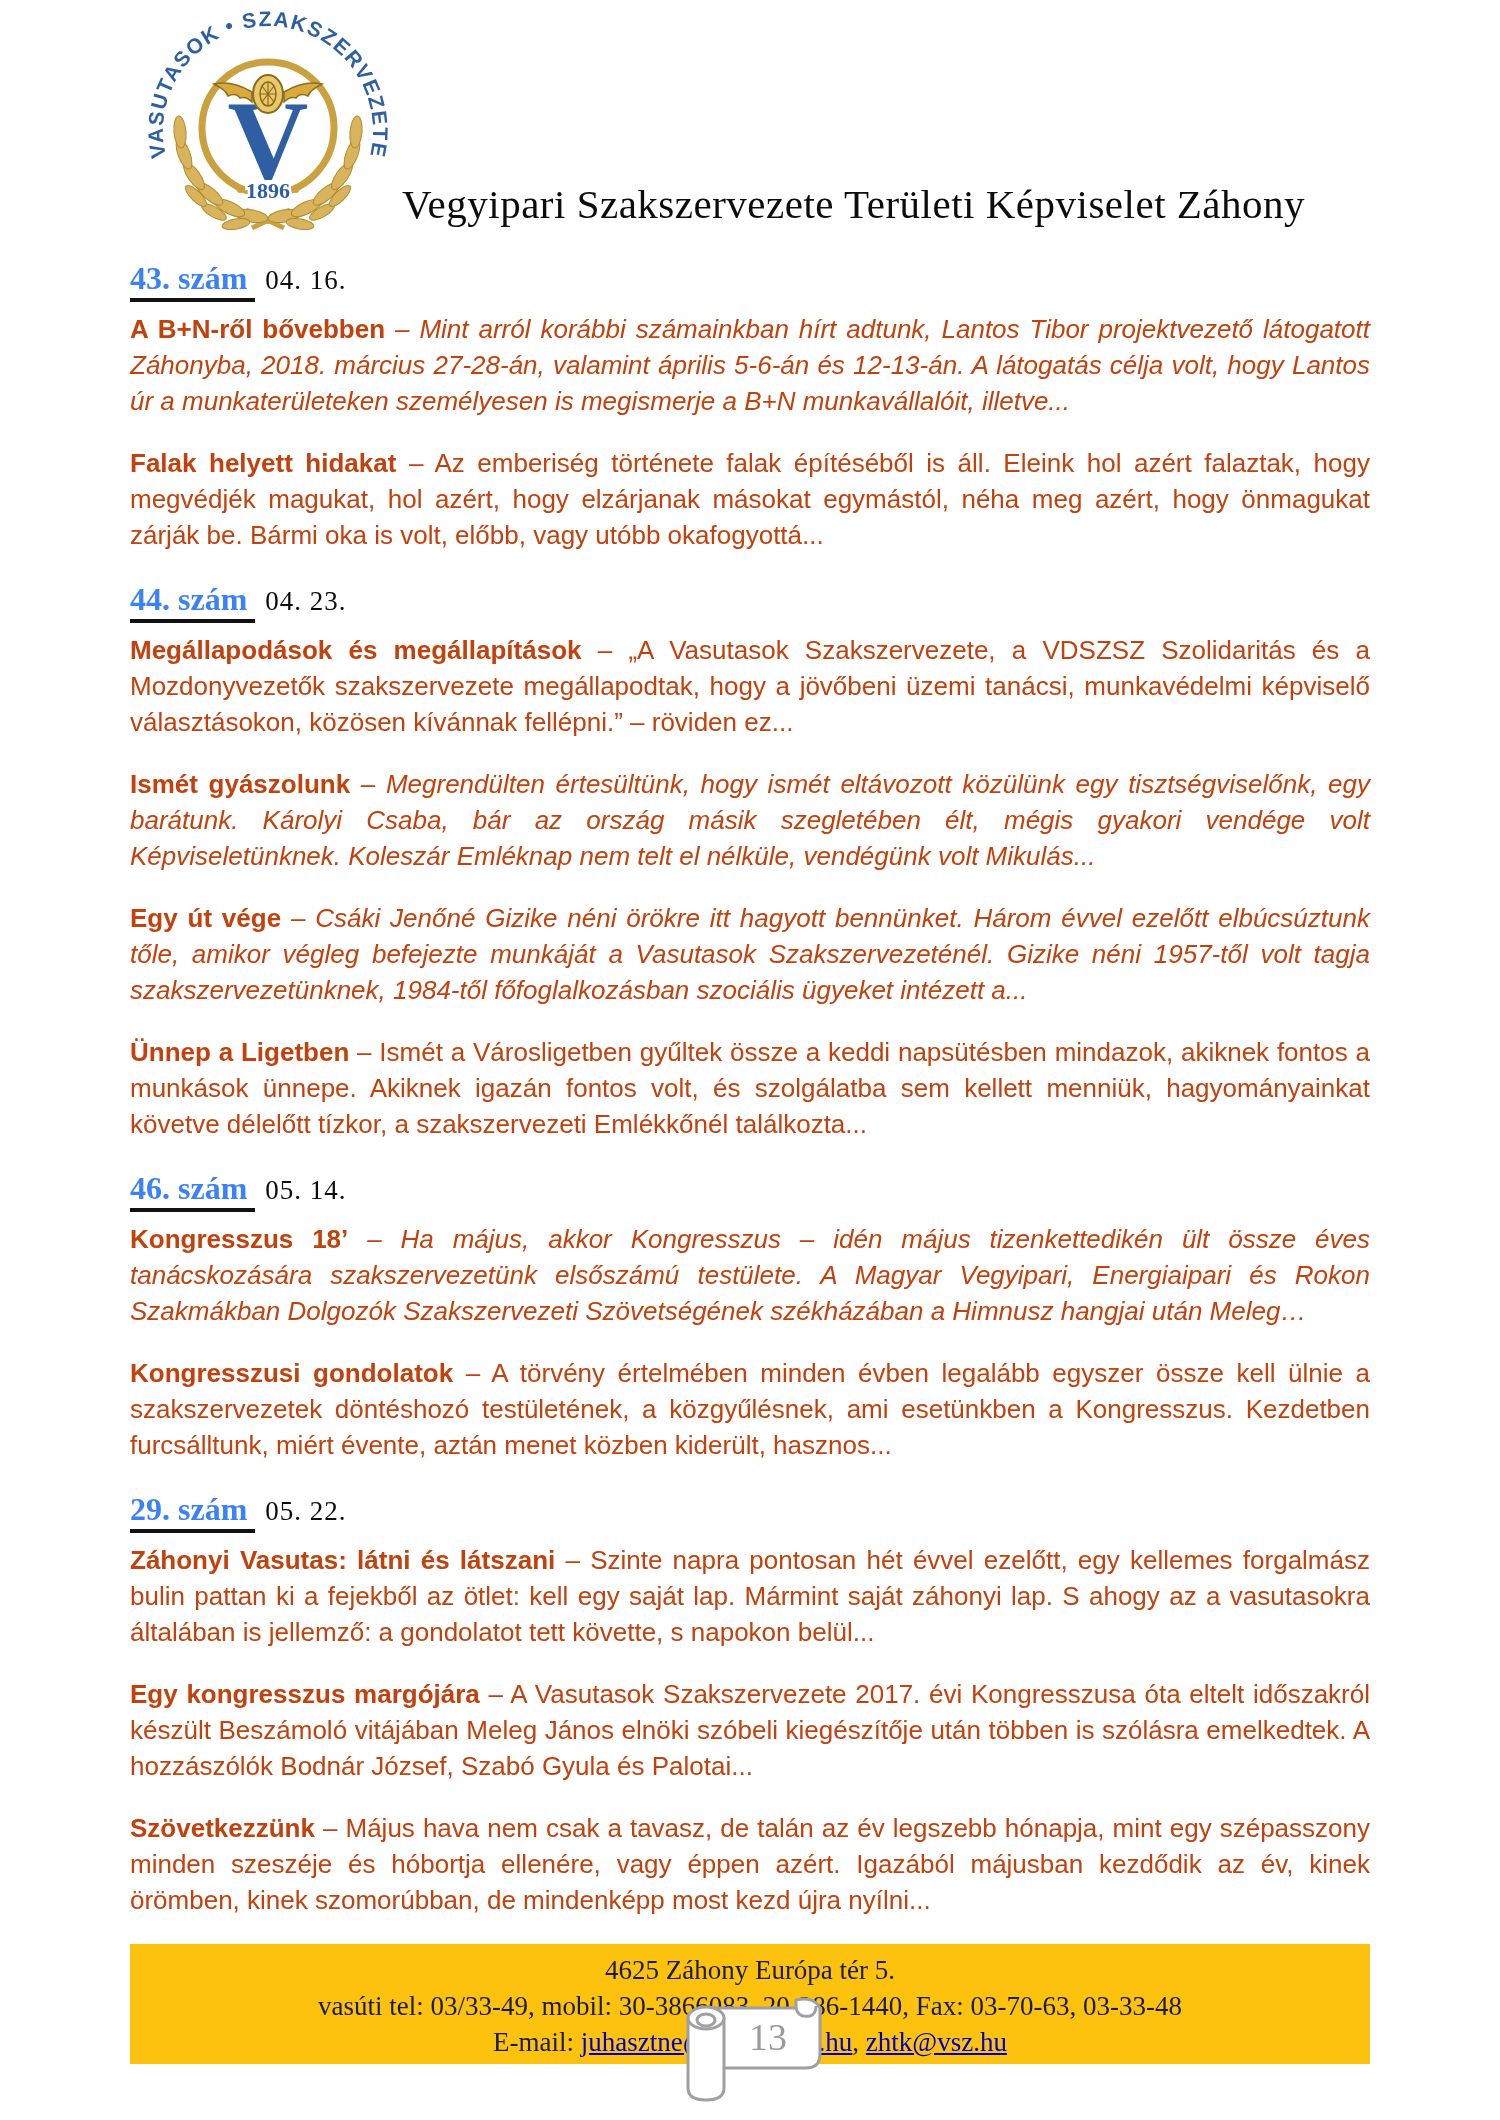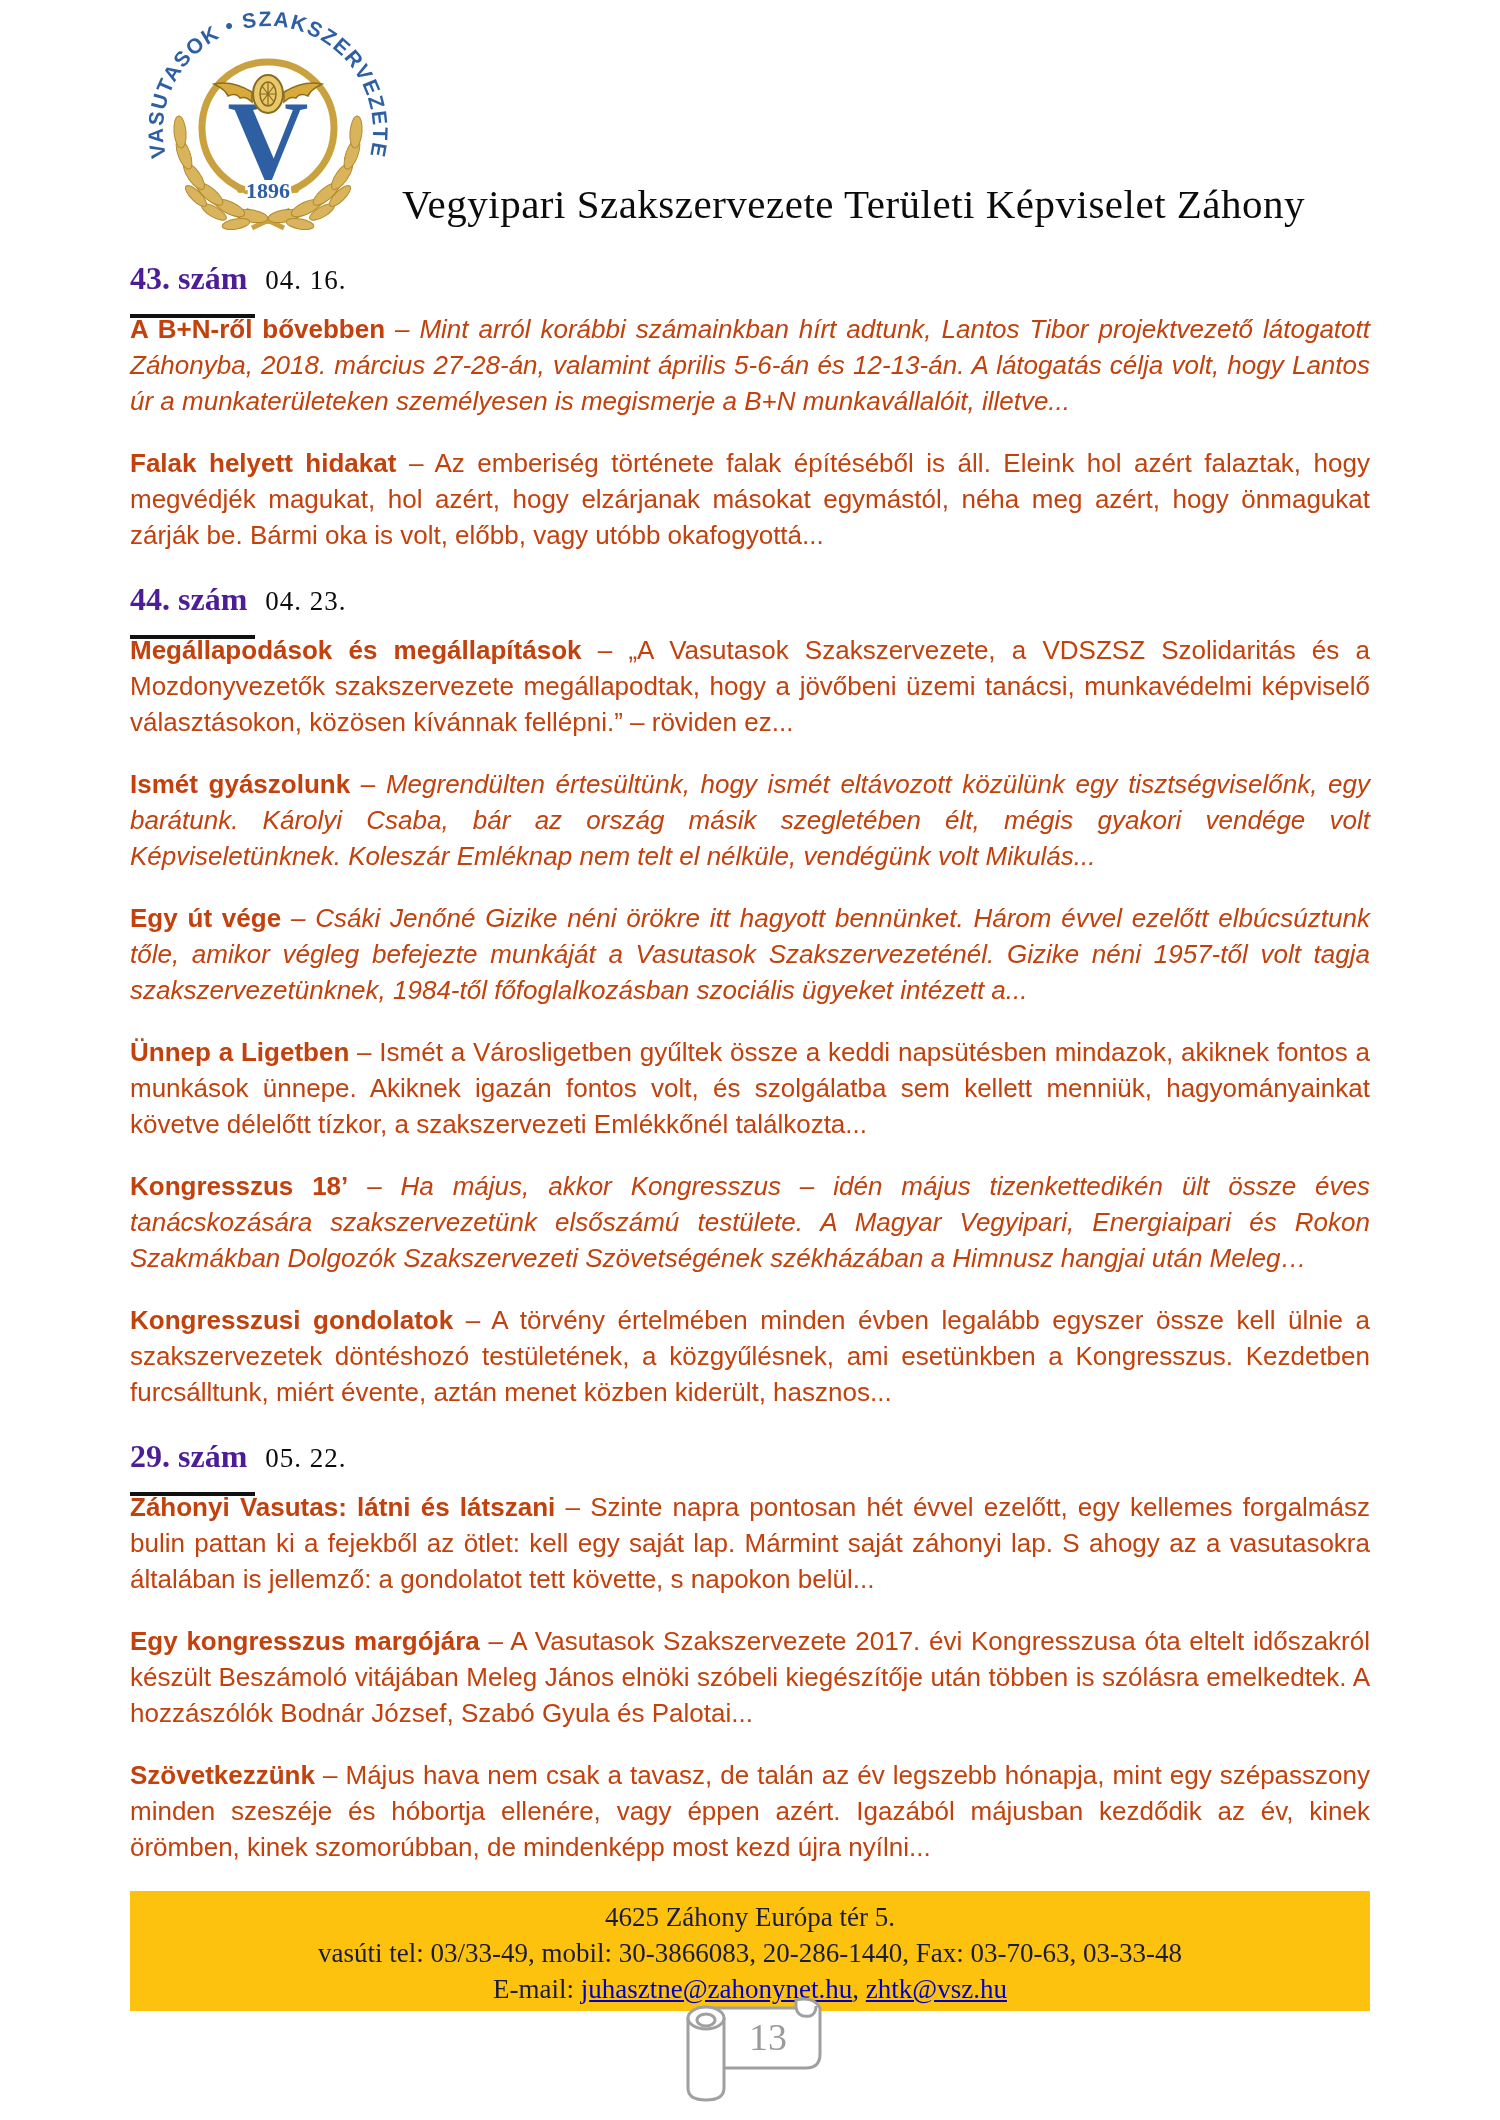--- a/index.html
+++ b/index.html
@@ -35,24 +35,24 @@
   .section-heading {
     margin-top: 26px;
     font-family: "Liberation Serif", serif;
     line-height: 40px;
     height: 44px;
   }
   .section-heading.first { margin-top: 20px; }
   .sec-num {
     font-size: 32px;
     font-weight: 700;
-    color: #4c1d95;
+    color: #3b82f6;
     border-bottom: 4px solid #111;
     padding-right: 8px;
-    padding-bottom: 16px;
+    padding-bottom: 0px;
     display: inline-block;
   }
   .sec-date {
     font-size: 27px;
     color: #0c0c0c;
     margin-left: 10px;
     letter-spacing: 1px;
   }
   .article {
     margin-top: 9px;
@@ -164,20 +164,23 @@
 
     <div class="section-heading">
       <span class="sec-num">44. szám</span><span class="sec-date">04. 23.</span>
     </div>
     <p class="article"><span class="art-title">Megállapodások és megállapítások</span><span class="art-dash"> – </span><span class="art-body">„A Vasutasok Szakszervezete, a VDSZSZ Szolidaritás és a Mozdonyvezetők szakszervezete megállapodtak, hogy a jövőbeni üzemi tanácsi, munkavédelmi képviselő választásokon, közösen kívánnak fellépni.” – röviden ez...</span></p>
     <p class="article italic"><span class="art-title">Ismét gyászolunk</span><span class="art-dash"> – </span><span class="art-body">Megrendülten értesültünk, hogy ismét eltávozott közülünk egy tisztségviselőnk, egy barátunk. Károlyi Csaba, bár az ország másik szegletében élt, mégis gyakori vendége volt Képviseletünknek. Koleszár Emléknap nem telt el nélküle, vendégünk volt Mikulás...</span></p>
 
     <p class="article italic"><span class="art-title">Egy út vége</span><span class="art-dash"> – </span><span class="art-body">Csáki Jenőné Gizike néni örökre itt hagyott bennünket. Három évvel ezelőtt elbúcsúztunk tőle, amikor végleg befejezte munkáját a Vasutasok Szakszervezeténél. Gizike néni 1957-től volt tagja szakszervezetünknek, 1984-től főfoglalkozásban szociális ügyeket intézett a...</span></p>
     <p class="article"><span class="art-title">Ünnep a Ligetben</span><span class="art-dash"> – </span><span class="art-body">Ismét a Városligetben gyűltek össze a keddi napsütésben mindazok, akiknek fontos a munkások ünnepe. Akiknek igazán fontos volt, és szolgálatba sem kellett menniük, hagyományainkat követve délelőtt tízkor, a szakszervezeti Emlékkőnél találkozta...</span></p>
 
+    <div class="section-heading">
+      <span class="sec-num">46. szám</span><span class="sec-date">05. 14.</span>
+    </div>
     <p class="article italic"><span class="art-title">Kongresszus 18’</span><span class="art-dash"> – </span><span class="art-body">Ha május, akkor Kongresszus – idén május tizenkettedikén ült össze éves tanácskozására szakszervezetünk elsőszámú testülete. A Magyar Vegyipari, Energiaipari és Rokon Szakmákban Dolgozók Szakszervezeti Szövetségének székházában a Himnusz hangjai után Meleg…</span></p>
     <p class="article"><span class="art-title">Kongresszusi gondolatok</span><span class="art-dash"> – </span><span class="art-body">A törvény értelmében minden évben legalább egyszer össze kell ülnie a szakszervezetek döntéshozó testületének, a közgyűlésnek, ami esetünkben a Kongresszus. Kezdetben furcsálltunk, miért évente, aztán menet közben kiderült, hasznos...</span></p>
 
     <div class="section-heading">
       <span class="sec-num">29. szám</span><span class="sec-date">05. 22.</span>
     </div>
     <p class="article"><span class="art-title">Záhonyi Vasutas: látni és látszani</span><span class="art-dash"> – </span><span class="art-body">Szinte napra pontosan hét évvel ezelőtt, egy kellemes forgalmász bulin pattan ki a fejekből az ötlet: kell egy saját lap. Mármint saját záhonyi lap. S ahogy az a vasutasokra általában is jellemző: a gondolatot tett követte, s napokon belül...</span></p>
     <p class="article"><span class="art-title">Egy kongresszus margójára</span><span class="art-dash"> – </span><span class="art-body">A Vasutasok Szakszervezete 2017. évi Kongresszusa óta eltelt időszakról készült Beszámoló vitájában Meleg János elnöki szóbeli kiegészítője után többen is szólásra emelkedtek. A hozzászólók Bodnár József, Szabó Gyula és Palotai...</span></p>
     <p class="article"><span class="art-title">Szövetkezzünk</span><span class="art-dash"> – </span><span class="art-body">Május hava nem csak a tavasz, de talán az év legszebb hónapja, mint egy szépasszony minden szeszéje és hóbortja ellenére, vagy éppen azért. Igazából májusban kezdődik az év, kinek örömben, kinek szomorúbban, de mindenképp most kezd újra nyílni...</span></p>
 

